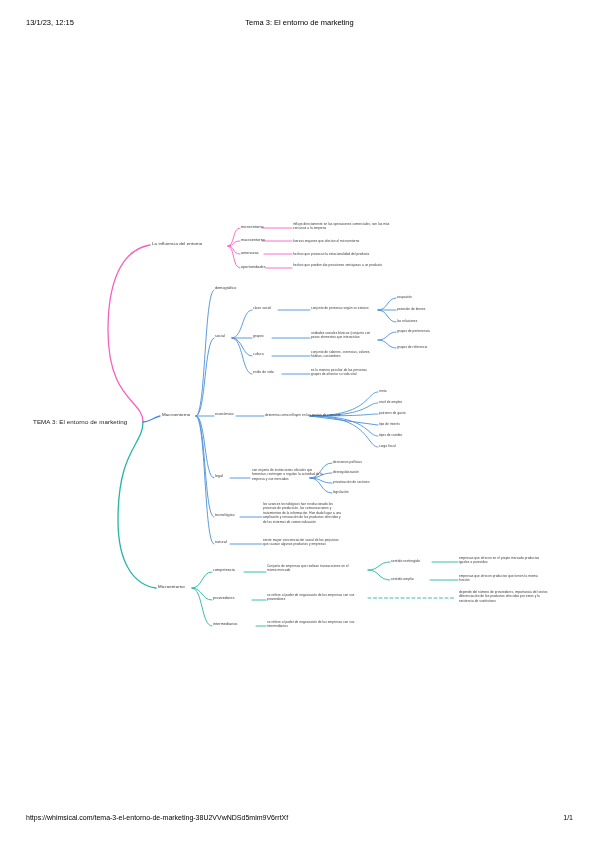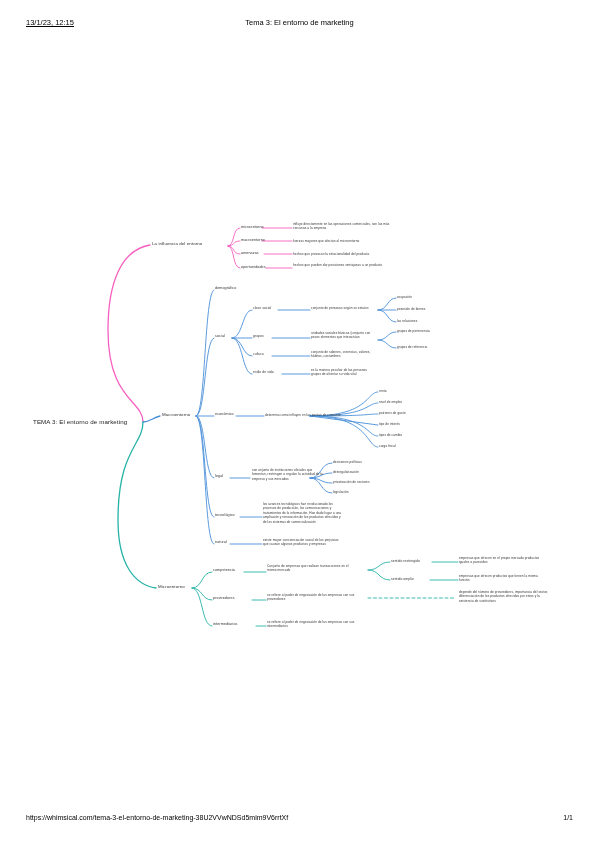--- a/index.html
+++ b/index.html
@@ -2,21 +2,21 @@
 <html><head>
 <meta charset="utf-8">
 <style>
   html,body{margin:0;padding:0;}
   body{
     width:599px;height:848px;background:#ffffff;
     font-family:"Liberation Sans", sans-serif;
     color:#1a1a1a;position:relative;overflow:hidden;
   }
   .page-header{position:absolute;top:18px;left:0;width:599px;height:14px;}
-  .hdr-left{position:absolute;left:26px;top:0;font-size:7.5px;color:#000;text-decoration:underline;}
+  .hdr-left{position:absolute;left:26px;top:0;font-size:7.5px;color:#000;}
   .hdr-center{position:absolute;left:0;top:0;width:599px;text-align:center;font-size:7.5px;color:#000;}
   .page-footer{position:absolute;bottom:22px;left:0;width:599px;height:12px;}
   .ftr-left{position:absolute;left:26px;top:0;font-size:7px;color:#000;white-space:nowrap;}
   .ftr-right{position:absolute;right:26px;top:0;font-size:7px;color:#000;}
 
   #map{position:absolute;left:0;top:0;width:599px;height:848px;}
   svg.links{position:absolute;left:0;top:0;width:599px;height:848px;pointer-events:none;}
 
   .node{position:absolute;font-size:3.6px;line-height:1.45;letter-spacing:0.1px;}
   .node.root{

